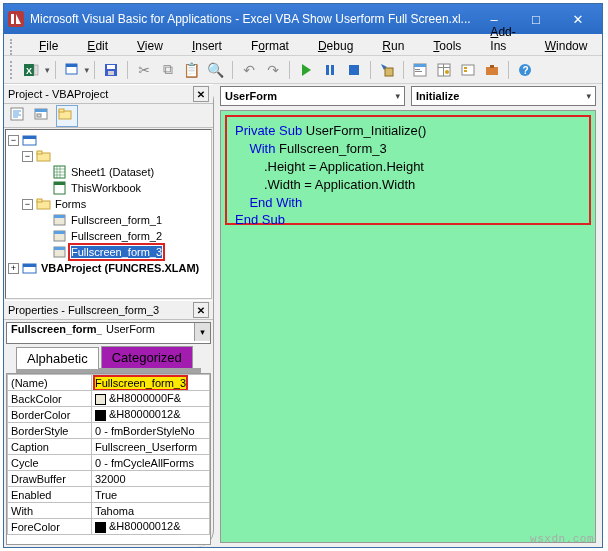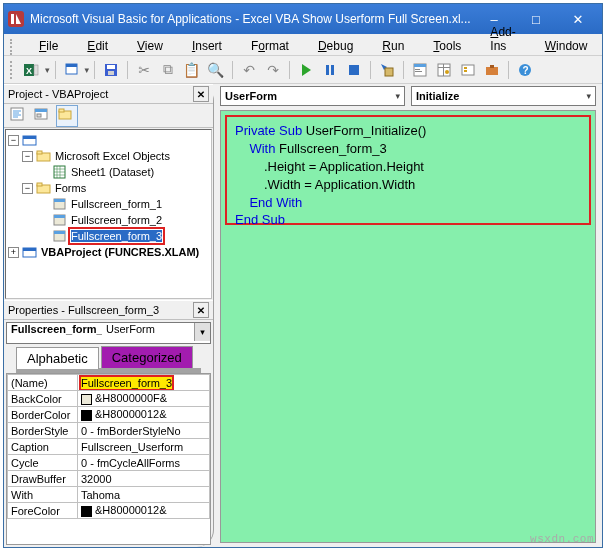--- a/index.html
+++ b/index.html
@@ -58,21 +58,21 @@
 .props-dd .ptype { flex: 1; padding: 0 4px; }
 .props-dd .ddbtn { width: 16px; height: 18px; background: #e0e0e0; border-left: 1px solid #999; display: flex; align-items: center; justify-content: center; font-size: 9px; }
 
 .tabs { display: flex; font-size: 13px; border-bottom: 5px solid #a3a3a3; margin: 0 12px; }
 .tabs .tab { padding: 3px 10px; border: 1px solid #999; border-bottom: none; background: #a21caf; margin-right: 2px; position: relative; }
 .tabs .tab.active { background: #fff; top: 1px; }
 
 .prop-grid { flex: 1; background: #fff; border: 1px solid #999; margin: 0 2px 2px 2px; overflow: auto; font-size: 11px; }
 .prop-grid table { width: 100%; border-collapse: collapse; }
 .prop-grid td { border: 1px solid #c0c0c0; padding: 1px 3px; height: 16px; white-space: nowrap; overflow: hidden; }
-.prop-grid td:first-child { width: 70px; }
+.prop-grid td:first-child { width: 84px; }
 .prop-grid .picked { background: #ffe900; outline: 2px solid #dd2222; font-weight: normal; }
 .prop-grid .swatch { display: inline-block; width: 11px; height: 11px; border: 1px solid #000; vertical-align: middle; margin-right: 3px; }
 
 .right-pane { flex: 1; display: flex; flex-direction: column; background: #f0f0f0; }
 .obj-bar { height: 24px; display: flex; gap: 6px; padding: 2px 6px; }
 .obj-bar .combo { flex: 1; border: 1px solid #7a7a7a; background: #fff; display: flex; align-items: center; font-size: 11px; padding: 0 4px; }
 .obj-bar .combo .ddbtn { margin-left: auto; font-size: 9px; color: #444; }
 .obj-bar .combo .b { font-weight: bold; }
 
 .code-area { flex: 1; margin: 2px 6px 4px 6px; border: 1px solid #999; background: #86efac; position: relative; overflow: hidden; }
@@ -247,31 +247,40 @@
             </span>
           </div>
         <div class="node indent1">
             <span class="toggle">−</span>
             <span class="ico">
               <svg viewBox="0 0 16 14">
                 <rect x="1" y="4" width="13" height="8" fill="#fce79a" stroke="#caa63e"></rect>
                 <rect x="1" y="2" width="5" height="3" fill="#fce79a" stroke="#caa63e"></rect>
               </svg>
             </span>
-            <span class="lbl">Microsoft Excel Objects</span>
           </div>
         <div class="node indent2">
             <span style="width:14px"></span>
             <span class="ico">
               <svg viewBox="0 0 16 14">
                 <rect x="2" y="1" width="11" height="12" fill="#fff" stroke="#2a7b3a"></rect>
                 <path d="M2 4h11M2 7h11M2 10h11M5 1v12M8 1v12" stroke="#2a7b3a" stroke-width="0.5"></path>
               </svg>
             </span>
             <span class="lbl">Sheet1 (Dataset)</span>
+          </div>
+        <div class="node indent2">
+            <span style="width:14px"></span>
+            <span class="ico">
+              <svg viewBox="0 0 16 14">
+                <rect x="2" y="1" width="11" height="12" fill="#fff" stroke="#2a7b3a"></rect>
+                <rect x="2" y="1" width="11" height="3" fill="#2a7b3a"></rect>
+              </svg>
+            </span>
+            <span class="lbl">ThisWorkbook</span>
           </div>
         <div class="node indent1">
             <span class="toggle">−</span>
             <span class="ico">
               <svg viewBox="0 0 16 14">
                 <rect x="1" y="4" width="13" height="8" fill="#fce79a" stroke="#caa63e"></rect>
                 <rect x="1" y="2" width="5" height="3" fill="#fce79a" stroke="#caa63e"></rect>
               </svg>
             </span>
             <span class="lbl">Forms</span>
@@ -354,20 +363,24 @@
                 <td>Caption</td>
                 <td>Fullscreen_Userform</td>
               </tr>
           <tr>
                 <td>Cycle</td>
                 <td>0 - fmCycleAllForms</td>
               </tr>
           <tr>
                 <td>DrawBuffer</td>
                 <td>32000</td>
+              </tr>
+          <tr>
+                <td>Enabled</td>
+                <td>True</td>
               </tr>
           <tr>
                 <td>With</td>
                 <td>Tahoma</td>
               </tr>
           <tr>
                 <td>ForeColor</td>
                 <td><span class="swatch" style="background:#000"></span><span>&amp;H80000012&amp;</span></td>
               </tr>
         </tbody>

